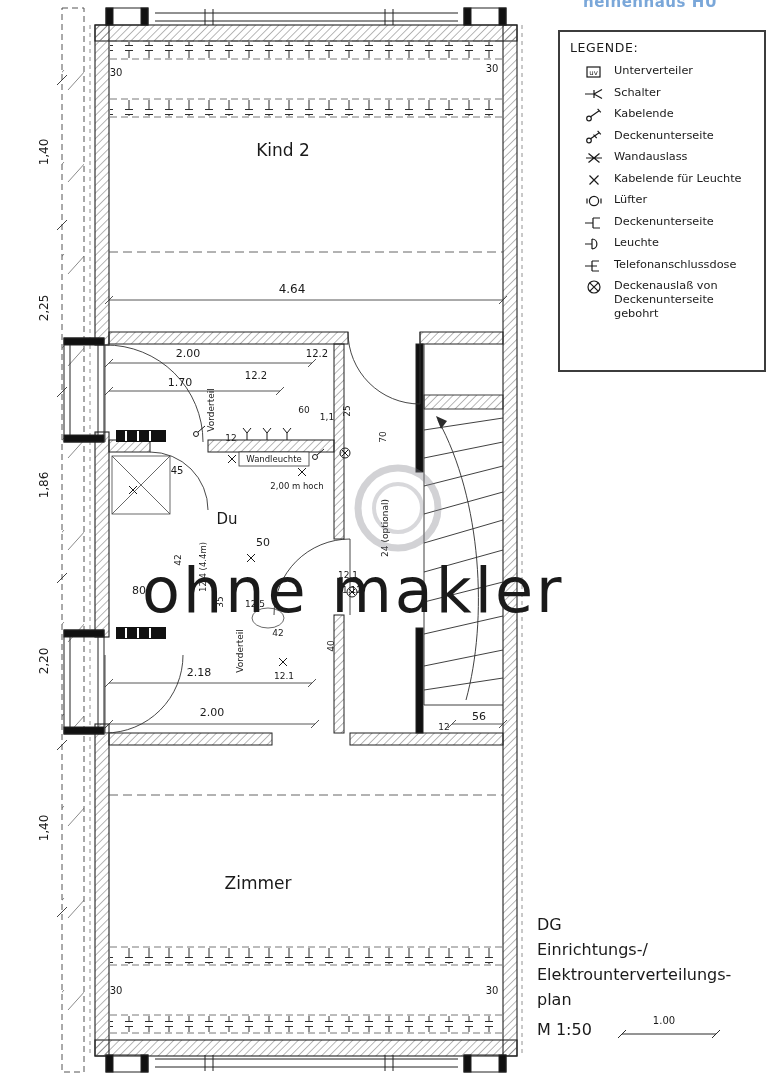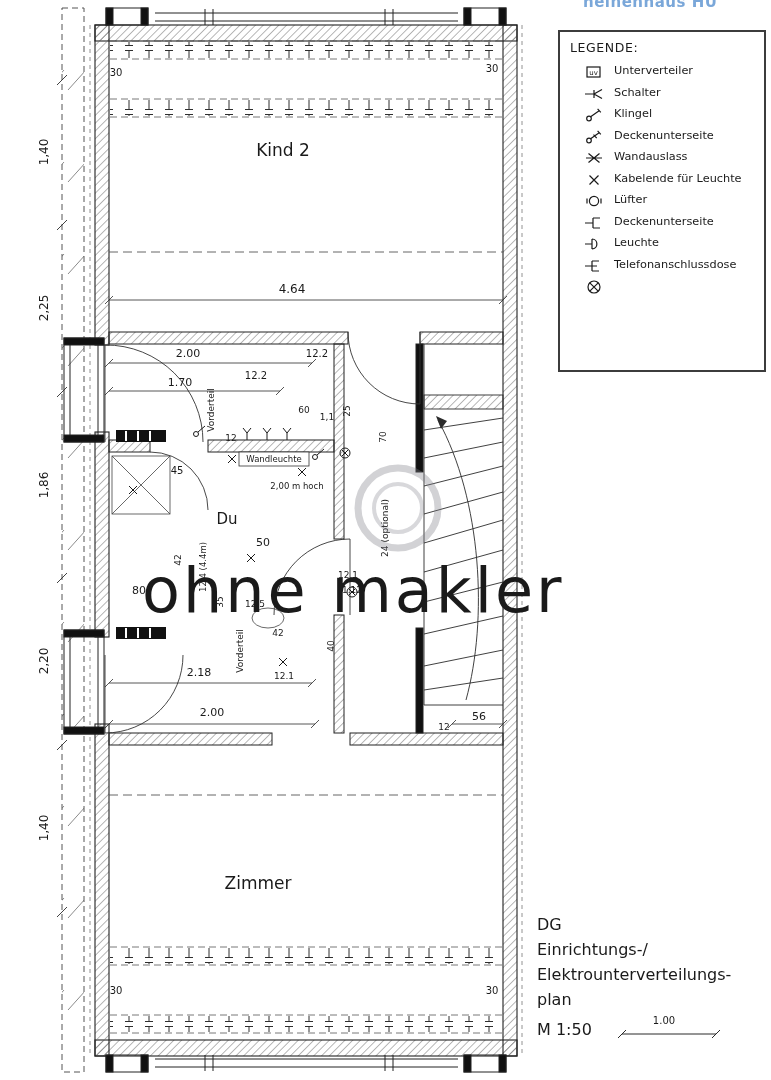--- a/index.html
+++ b/index.html
@@ -328,21 +328,21 @@
         <path class="licon" d="M1 8 H10 M10 4 V12 M10 8 L18 3.5 M10 8 L18 12.5"></path>
       </svg>
       <span class="legend-label">Schalter</span>
     </div>
 
     <div class="legend-row">
       <svg width="24" height="16" viewBox="0 0 22 16">
         <circle class="licon" cx="5" cy="11.5" r="2.3"></circle>
         <path class="licon" d="M6.6 9.8 L15.5 3.5 M13.6 1.8 L16.8 5.4"></path>
       </svg>
-      <span class="legend-label">Klingel</span>
+      <span class="legend-label">Kabelende</span>
     </div>
 
     <div class="legend-row">
       <svg width="24" height="16" viewBox="0 0 22 16">
         <circle class="licon" cx="5" cy="11.5" r="2.3"></circle>
         <path class="licon" d="M6.6 9.8 L15.5 3.5 M13.6 1.8 L16.8 5.4 M9.5 5.6 L12.7 9.2"></path>
       </svg>
       <span class="legend-label">Deckenunterseite</span>
     </div>
 
@@ -387,16 +387,17 @@
         <path class="licon" d="M1 8 H8 M8 3 V13 M8 3 H15 M8 8 H13 M8 13 H15"></path>
       </svg>
       <span class="legend-label">Telefonanschlussdose</span>
     </div>
 
     <div class="legend-row">
       <svg width="24" height="16" viewBox="0 0 22 16">
         <circle class="licon" cx="10" cy="8" r="6"></circle>
         <path class="licon" d="M5.8 3.8 L14.2 12.2 M5.8 12.2 L14.2 3.8"></path>
       </svg>
+      <span class="legend-label" style="max-width:150px">Deckenauslaß von Deckenunterseite gebohrt</span>
     </div>
   </div>
 
 </div>
 
 </body></html>

